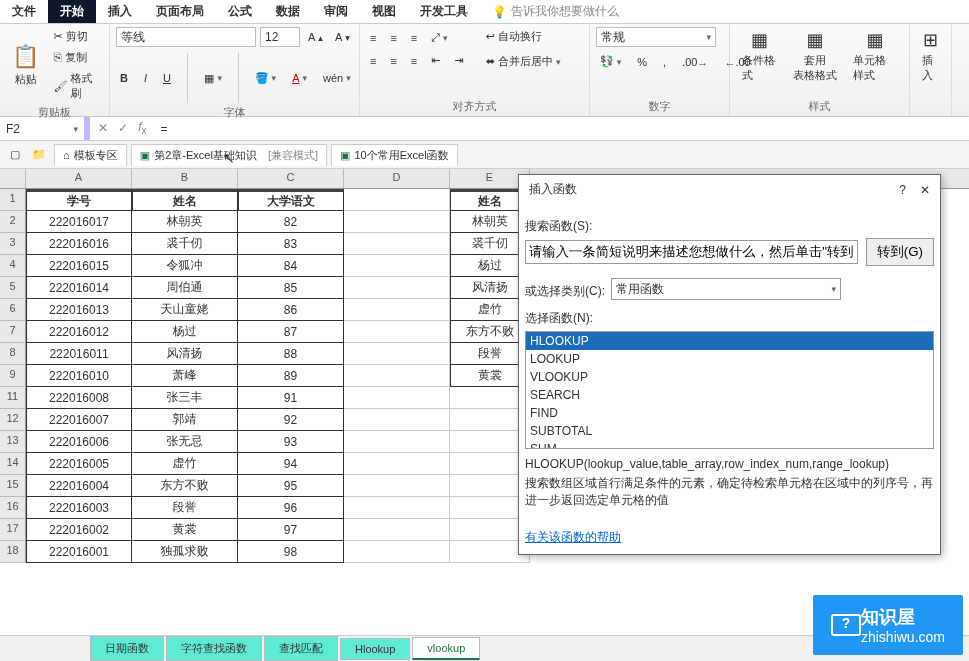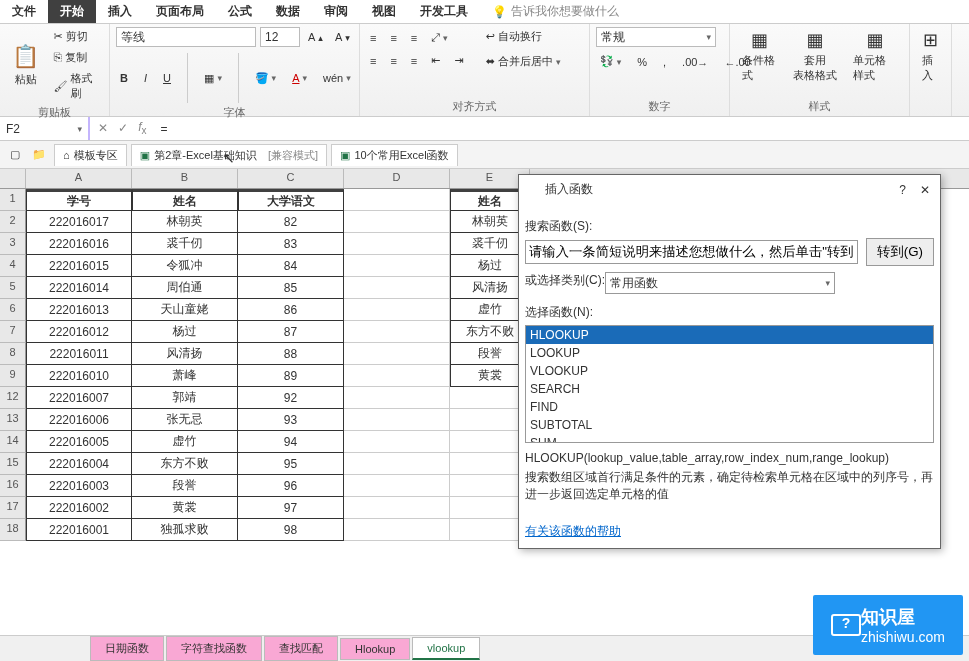--- a/index.html
+++ b/index.html
@@ -1,60 +1,60 @@
 <!DOCTYPE html>
 <html><head>
 <meta charset="utf-8">
 <style>
 * { margin: 0; padding: 0; box-sizing: border-box; font-family: "Microsoft YaHei", Arial, sans-serif; }
 body { background: #fff; font-size: 12px; color: #333; overflow: hidden; width: 969px; height: 661px; position: relative; }
 
 .menubar { background: #fff; height: 24px; display: flex; align-items: stretch; border-bottom: 1px solid #ccc; }
 .menubar .tab { padding: 4px 12px; color: #333; cursor: pointer; display: flex; align-items: center; font-weight: bold; }
-.menubar .tab.active { background: #404040; color: #fff; }
+.menubar .tab.active { background: #0f172a; color: #fff; }
 .menubar .tell { color: #888; display: flex; align-items: center; gap: 4px; padding-left: 12px; }
 
 .ribbon { height: 93px; background: linear-gradient(#fafafa,#f0f0f0); border-bottom: 1px solid #ccc; display: flex; position: relative; }
 .ribbon-group { border-right: 1px solid #ddd; display: flex; flex-direction: column; justify-content: space-between; padding: 3px 6px 2px; }
 .ribbon-group .label { text-align: center; font-size: 11px; color: #666; margin-top: 2px; }
 .ribbon-row { display: flex; align-items: center; gap: 4px; }
 .ribbon-col { display: flex; flex-direction: column; gap: 2px; align-items: flex-start; }
 .ribbon-btn { display: flex; align-items: center; gap: 3px; padding: 2px 4px; cursor: pointer; font-size: 11px; color:#333; }
 .font-combo { border: 1px solid #bbb; background: #fff; height: 20px; display: flex; align-items: center; padding: 0 4px; }
 .font-combo.name { width: 140px; }
 .font-combo.size { width: 40px; }
 .vline { width:1px; background:#ccc; height:50px; margin:0 4px; }
 .big-btn { display:flex; flex-direction:column; align-items:center; gap:2px; padding:2px 6px; cursor:pointer; font-size:11px; }
 
 .namebox-row { height: 24px; display: flex; align-items: center; border-bottom: 1px solid #ccc; background:#fff; }
-.namebox { width: 90px; border-right: 2px solid #c4b5fd; padding: 8px 6px; height:100%; display:flex; align-items:center; }
+.namebox { width: 90px; border-right: 6px solid #c4b5fd; padding: 8px 6px; height:100%; display:flex; align-items:center; }
 .fx-icons { display: flex; align-items: center; gap: 10px; padding: 0 8px; color:#888; position:relative; }
 .formula-bar { flex: 1; padding: 0 6px; }
 
 .tabstrip { height: 28px; background: #f4f4f4; border-bottom: 1px solid #ccc; display: flex; align-items: center; gap: 4px; padding: 0 6px; }
 .doc-tab { display:flex; align-items:center; gap:4px; padding:3px 8px; background:#fff; border:1px solid #ccc; border-bottom:none; font-size:11px; }
 
 .grid-wrap { position: relative; height: 465px; overflow: hidden; background:#fff; }
 .col-headers { display: flex; height: 20px; border-bottom: 1px solid #999; background:#e8e8e8; }
 .col-headers div { border-right: 1px solid #bbb; text-align: center; font-size: 11px; color:#555; padding-top:2px; }
 .row { display: flex; height: 22px; }
 .row-hdr { width: 26px; background:#e8e8e8; border-right:1px solid #999; border-bottom:1px solid #bbb; text-align:center; font-size:11px; color:#555; padding-top:3px; }
 .cell { border-right:1px solid #ccc; border-bottom:1px solid #ccc; padding:2px 4px; font-size:12px; text-align:center; display:flex; align-items:center; justify-content:center; overflow:hidden; white-space:nowrap; }
 .cell.hdr { font-weight: bold; border:1px solid #333; }
 .cell.bordered { border-right:1px solid #333; border-bottom:1px solid #333; }
 .cell.btop { border-top:3px solid #404040; }
 .cell.bleft { border-left:1px solid #333; }
 .colA{width:106px}.colB{width:106px}.colC{width:106px}.colD{width:106px}.colE{width:80px}
 
 .sheet-tabs { position:absolute; bottom:0; left:0; right:0; height:26px; background:#f0f0f0; border-top:1px solid #ccc; display:flex; align-items:center; padding-left:90px; gap:2px; }
-.sheet-tab { padding:4px 14px; background:#f9a8d4; border:1px solid #bbb; font-size:11px; cursor:pointer; }
+.sheet-tab { padding:4px 14px; background:#5eead4; border:1px solid #bbb; font-size:11px; cursor:pointer; }
 .sheet-tab.active { background:#fff; border-bottom:2px solid #217346; color:#217346; }
 
 .dialog { position:absolute; left:518px; top:174px; width:423px; background:#fff; border:1px solid #666; box-shadow:2px 2px 8px rgba(0,0,0,0.3); z-index:100; }
-.dialog-title { display:flex; justify-content:space-between; align-items:center; padding:6px 10px; font-size:12px;margin-left:16px; }
+.dialog-title { display:flex; justify-content:space-between; align-items:center; padding:6px 10px; font-size:12px; }
 .dialog-body { padding:8px 6px; font-size:12px; }
 .dialog-body label { display:block; margin:6px 0 3px; }
 .search-row { display:flex; gap:8px; align-items:center; }
 .search-row input { flex:1; border:1px solid #999; padding:3px; height:24px; }
 .go-btn { border:1px solid #999; background:#eee; padding:4px 10px; cursor:pointer; }
 .cat-select { width:230px; border:1px solid #999; height:22px; padding:0 4px; display:flex; align-items:center; justify-content:space-between; }
 .func-list { border:1px solid #999; margin-top:4px; height:118px; overflow-y:auto; background:#fff; }
 .func-list div { padding:2px 4px; cursor:pointer; }
 .func-list div.sel { background:#1a6bb8; color:#fff; }
 .syntax { margin-top:8px; font-size:12px; }
@@ -329,20 +329,28 @@
       </div>
       <div class="row">
         <div class="row-hdr">9</div>
         <div class="cell colA bordered  bleft">222016010</div>
         <div class="cell colB bordered ">萧峰</div>
         <div class="cell colC bordered ">89</div>
         <div class="cell colD"></div>
         <div class="cell colE bordered bleft ">黄裳</div>
       </div>
       <div class="row">
+        <div class="row-hdr">11</div>
+        <div class="cell colA bordered  bleft">222016008</div>
+        <div class="cell colB bordered ">张三丰</div>
+        <div class="cell colC bordered ">91</div>
+        <div class="cell colD"></div>
+        <div class="cell colE  "></div>
+      </div>
+      <div class="row">
         <div class="row-hdr">12</div>
         <div class="cell colA bordered  bleft">222016007</div>
         <div class="cell colB bordered ">郭靖</div>
         <div class="cell colC bordered ">92</div>
         <div class="cell colD"></div>
         <div class="cell colE  "></div>
       </div>
       <div class="row">
         <div class="row-hdr">13</div>
         <div class="cell colA bordered  bleft">222016006</div>
@@ -409,21 +417,21 @@
       <span>?</span>
       <span>✕</span>
     </div>
   </div>
   <div class="dialog-body">
     <label><span>搜索函数(S):</span></label>
     <div class="search-row">
       <input type="text" value="请输入一条简短说明来描述您想做什么，然后单击&quot;转到&quot;" style="">
       <button class="go-btn"><span>转到(G)</span></button>
     </div>
-    <div style="display:flex;align-items:flex-start;margin-top:6px">
+    <div style="display:flex;align-items:flex-end;gap:6px;margin-top:12px">
       <span>或选择类别(C):</span>
       <div class="cat-select">
           <span>常用函数</span>
           <span class="chevron">▾</span>
         </div>
     </div>
     <label style="margin-top:10px">选择函数(N):</label>
     <div class="func-list">
       <div class="sel">HLOOKUP</div>
       <div>LOOKUP</div>

